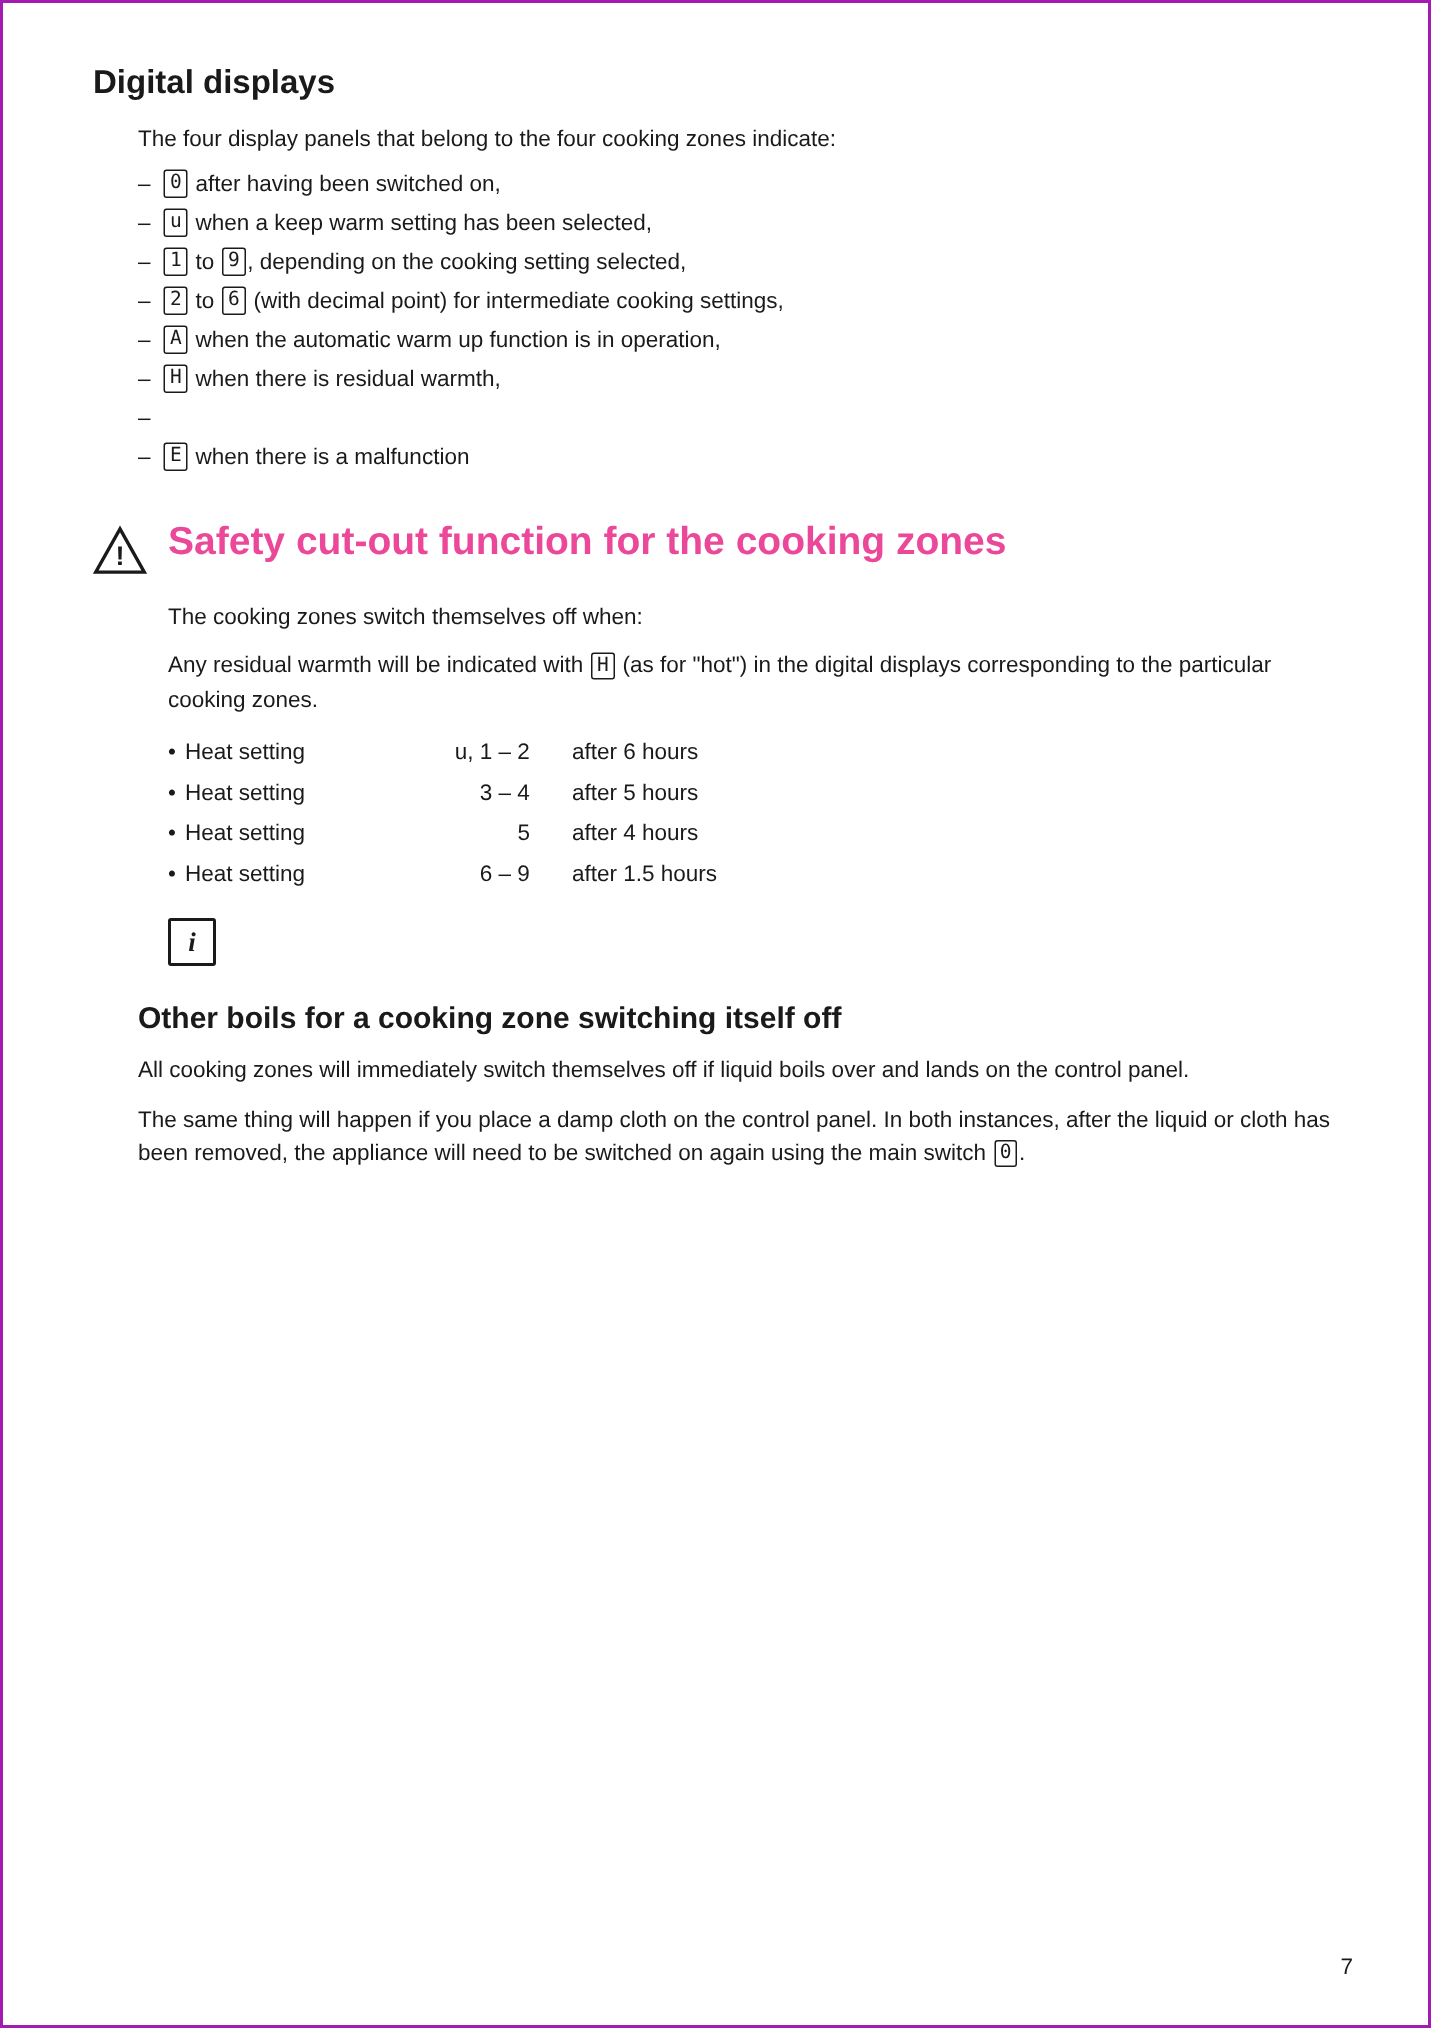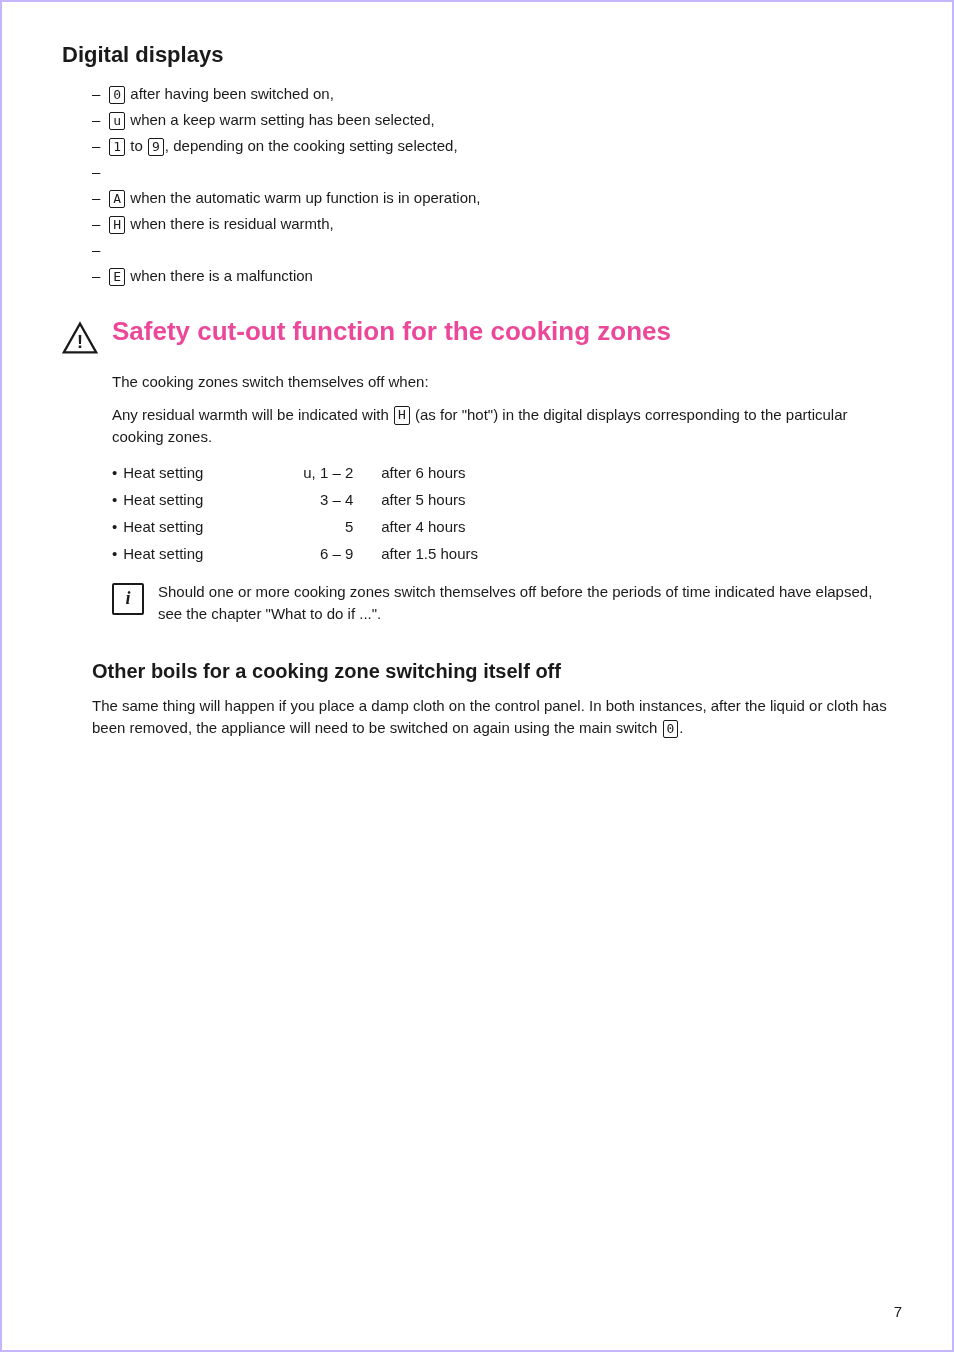--- a/index.html
+++ b/index.html
@@ -8,21 +8,21 @@
       font-family: 'Arial', sans-serif;
       font-size: 15px;
       color: #1a1a1a;
       width: 954px;
       min-height: 1352px;
     }
     .page {
       width: 954px;
       min-height: 1352px;
       background: #fff;
-      border: 2px solid #c4b5fd;
+      border: 2px solid #a21caf;
       padding: 40px 60px 40px 60px;
       position: relative;
     }
     .page-number {
       position: absolute;
       bottom: 30px;
       right: 50px;
       font-size: 15px;
       color: #1a1a1a;
     }
@@ -170,39 +170,41 @@
     }
   </style>
 </head>
 <body>
 
 <div class="page">
 
   <div class="digital-displays-section">
     <h2 class="section-title">Digital displays</h2>
     <div class="content-block">
+      <p>The four display panels that belong to the four cooking zones indicate:</p>
       <ul class="bullet-list">
 
         <li>
           <span class="dash">–</span>
           <span><span class="boxed">0</span> after having been switched on,</span>
         </li>
 
         <li>
           <span class="dash">–</span>
           <span><span class="boxed">u</span> when a keep warm setting has been selected,</span>
         </li>
 
         <li>
           <span class="dash">–</span>
           <span><span class="boxed">1</span> to <span class="boxed">9</span>, depending on the cooking setting selected,</span>
         </li>
 
         <li>
           <span class="dash">–</span>
+          <span><span class="boxed">2</span> to <span class="boxed">6</span> (with decimal point) for intermediate cooking settings,</span>
         </li>
 
         <li>
           <span class="dash">–</span>
           <span><span class="boxed">A</span> when the automatic warm up function is in operation,</span>
         </li>
 
         <li>
           <span class="dash">–</span>
           <span><span class="boxed">H</span> when there is residual warmth,</span>
@@ -257,28 +259,28 @@
         <div class="heat-row">
           <span class="heat-bullet">•</span>
           <span class="heat-label">Heat setting</span>
           <span class="heat-range">6 – 9</span>
           <span class="heat-duration">after 1.5 hours</span>
         </div>
       </div>
 
       <div class="info-box">
         <div class="info-icon">i</div>
-        <p class="info-content">Should one or more cooking zones switch themselves off before the periods of time indicated have elapsed, see the chapter "What to do if ...".</p>
       </div>
     </div>
   </div>
 
   <div class="other-causes-section">
     <div style="margin-left: 30px;">
       <h3 class="subsection-title">Other boils for a cooking zone switching itself off</h3>
       <div class="subsection-content">
+        <p>All cooking zones will immediately switch themselves off if liquid boils over and lands on the control panel.</p>
         <p>The same thing will happen if you place a damp cloth on the control panel. In both instances, after the liquid or cloth has been removed, the appliance will need to be switched on again using the main switch <span class="boxed">0</span>.</p>
       </div>
     </div>
   </div>
 
   <div class="page-number">7</div>
 </div>
 
 </body></html>

